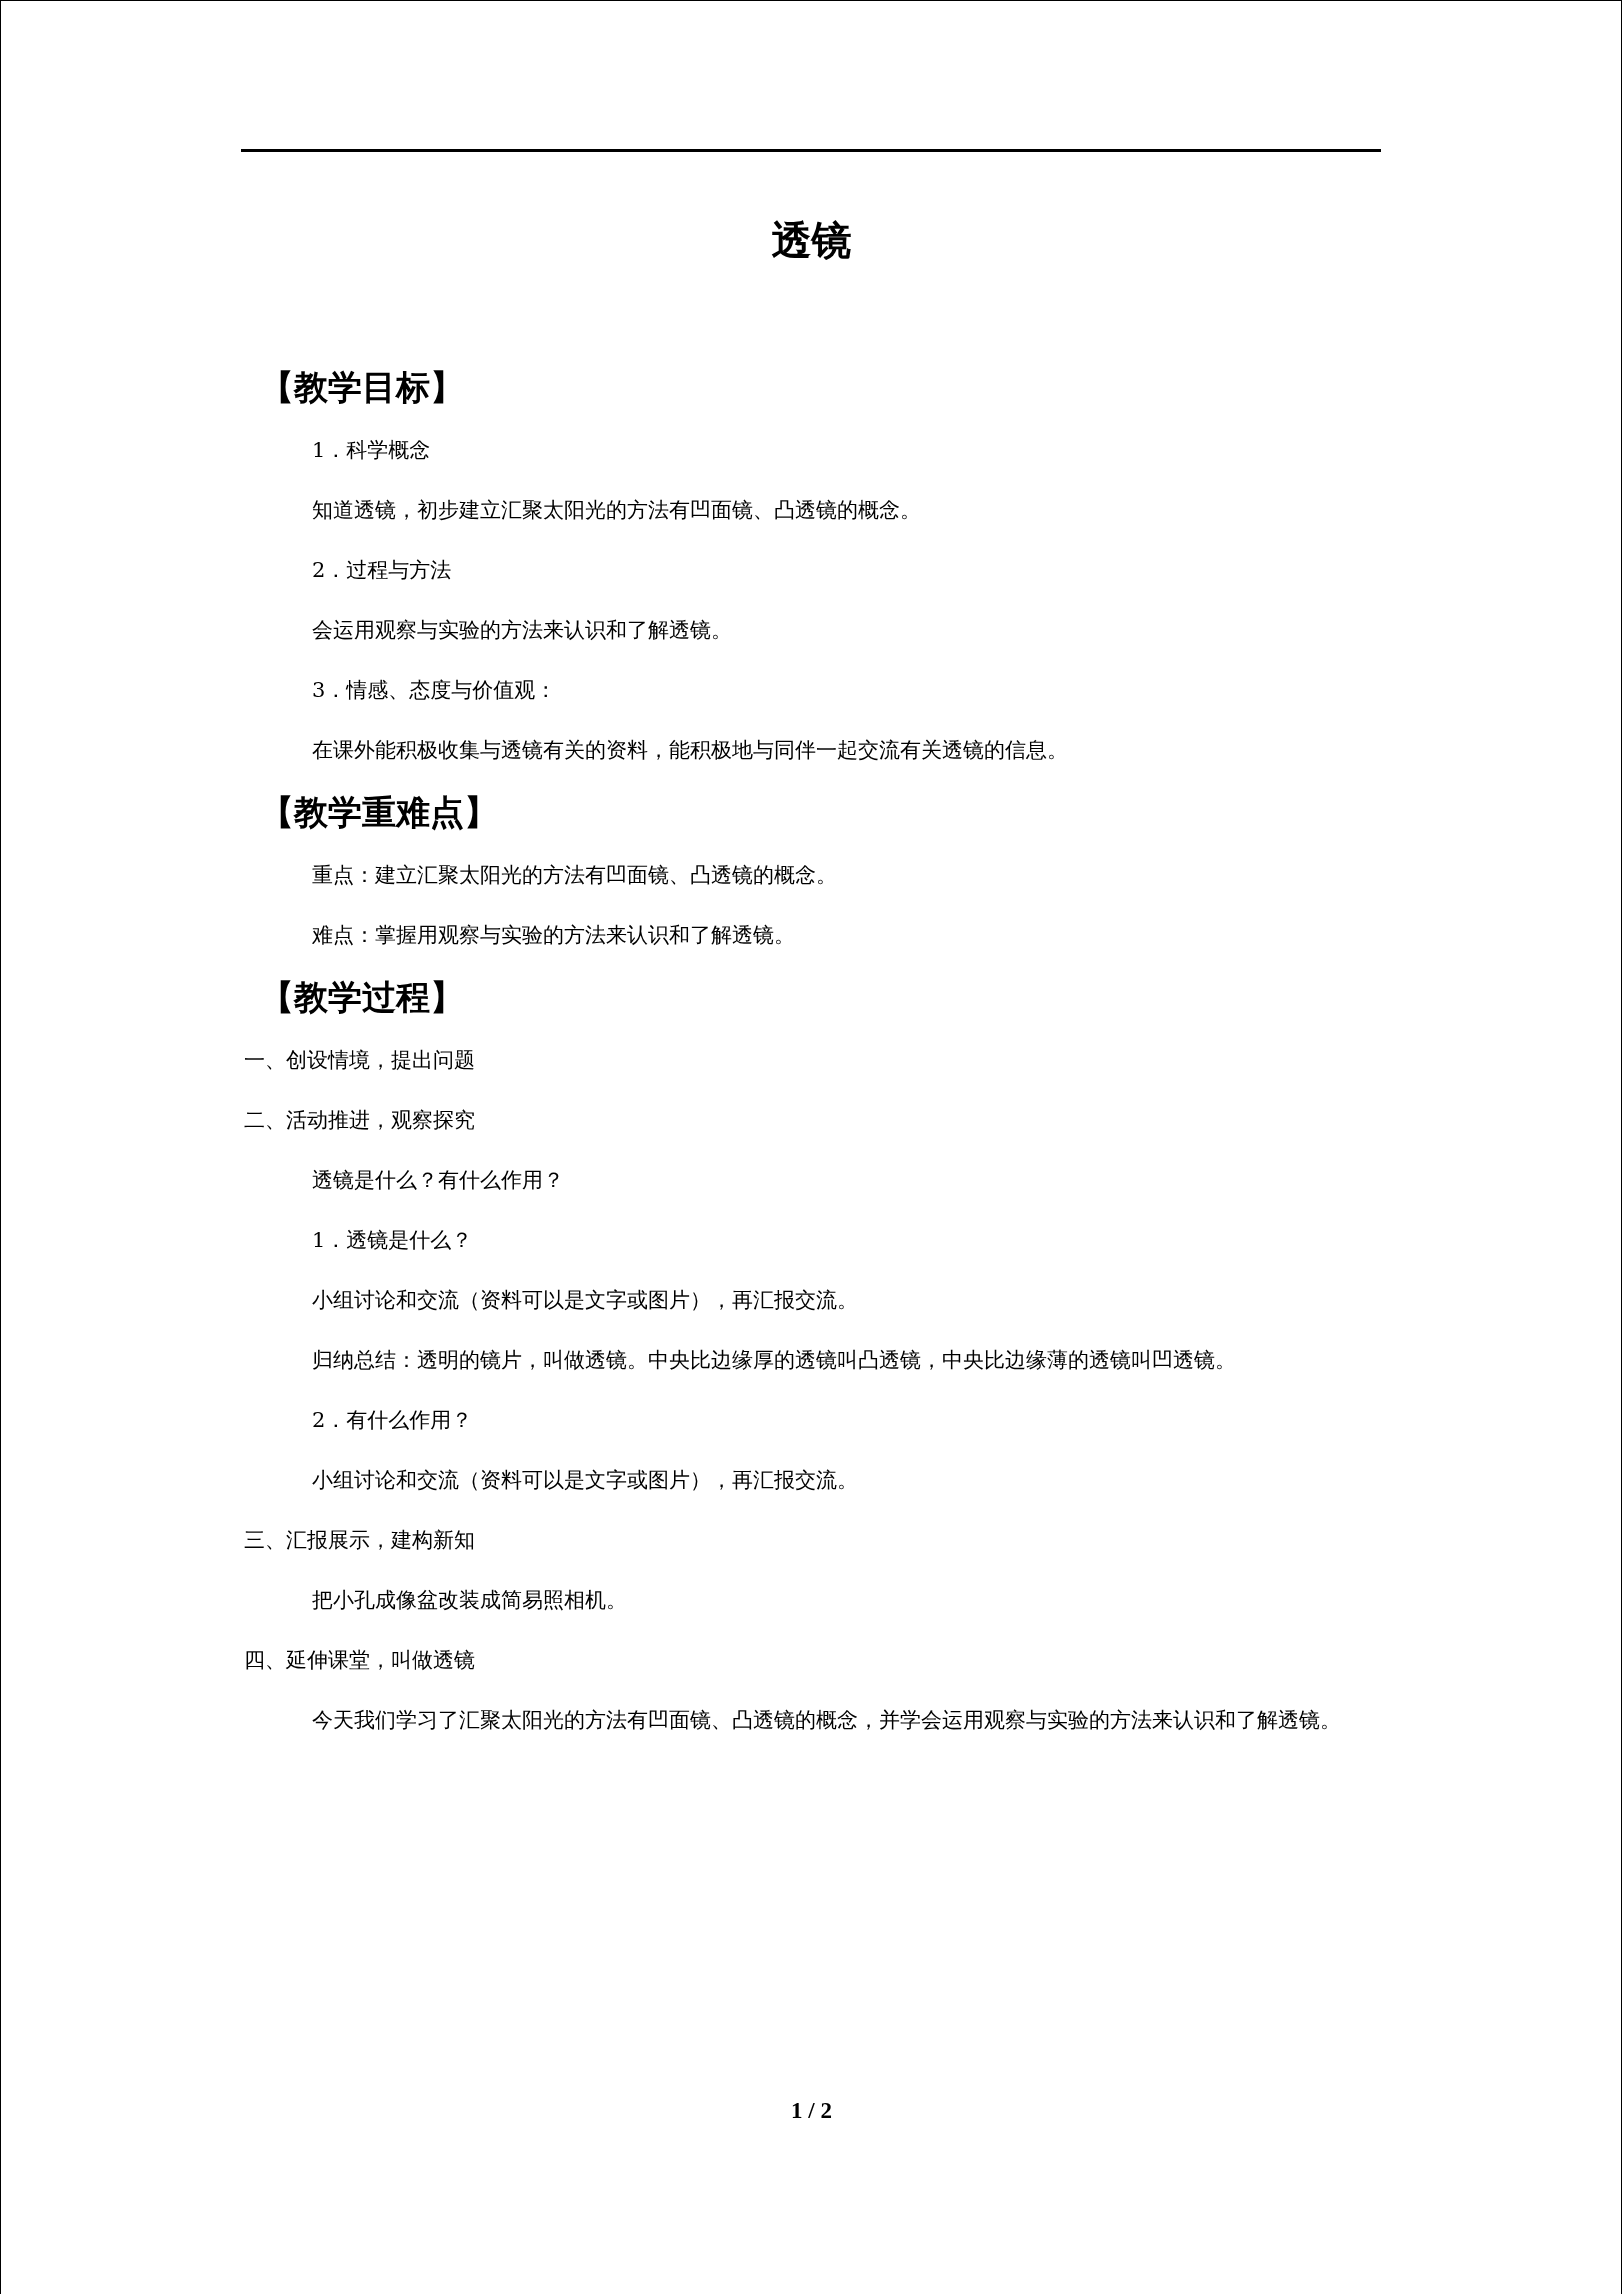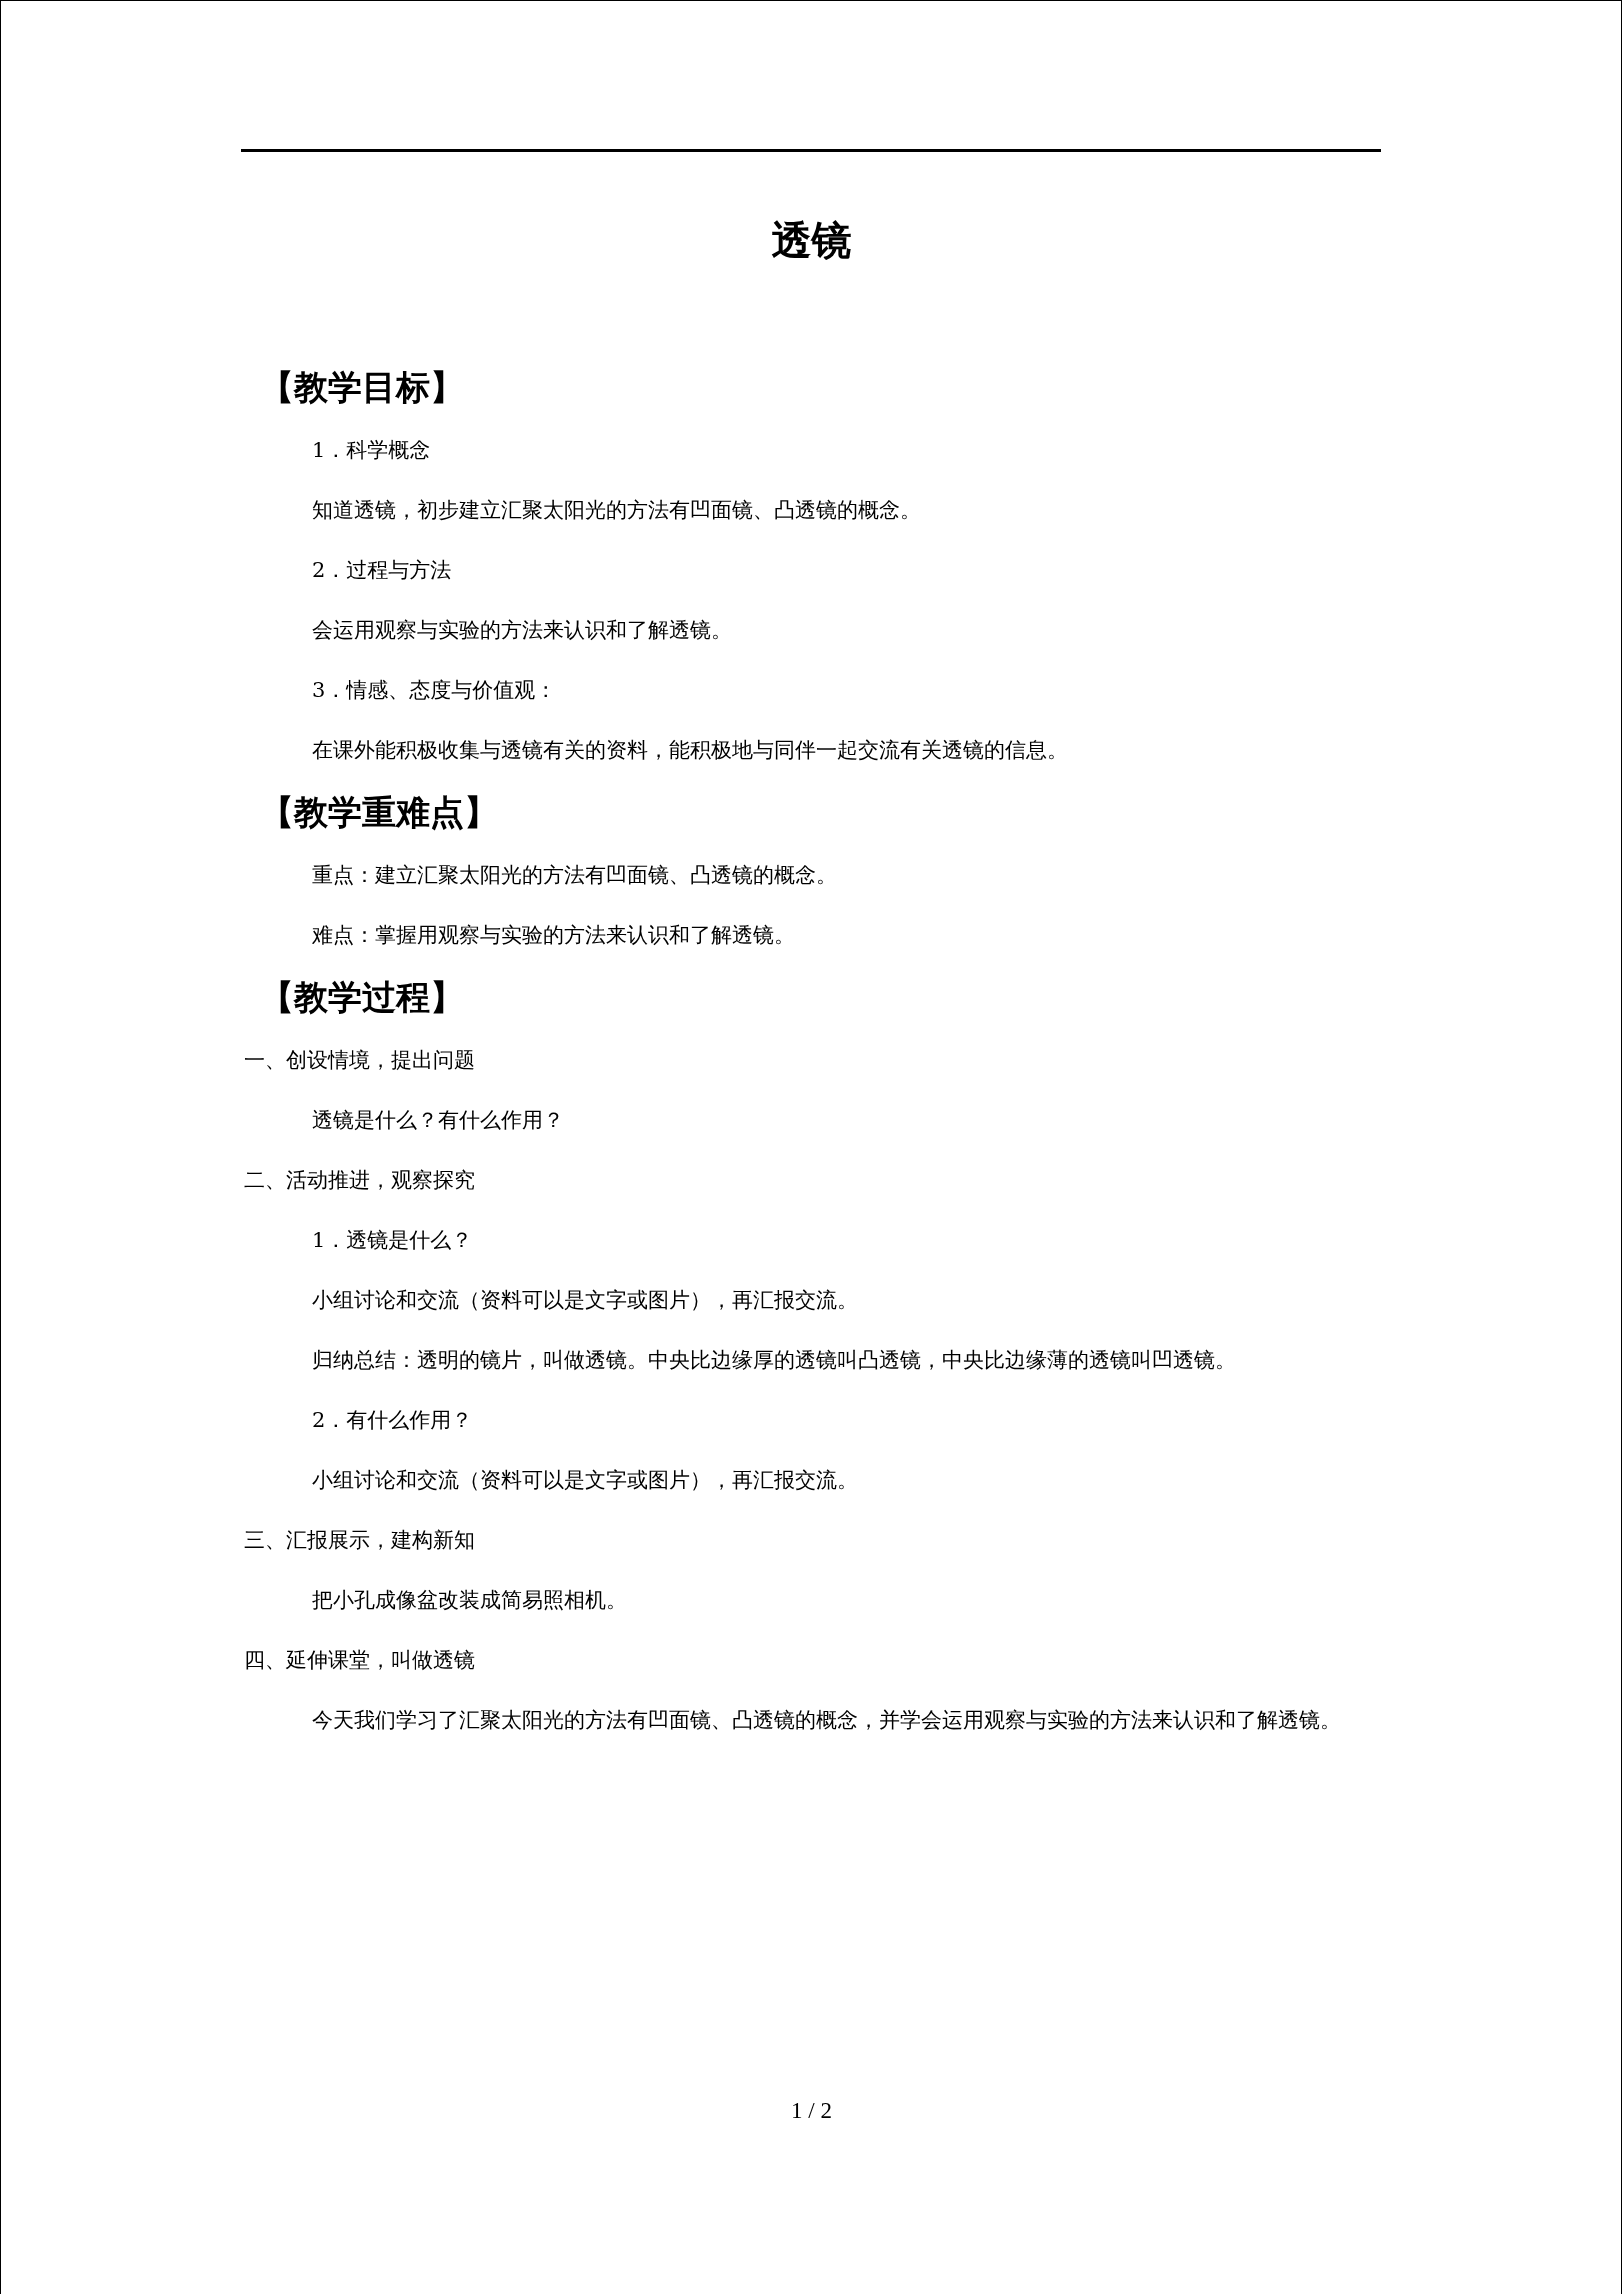--- a/index.html
+++ b/index.html
@@ -27,21 +27,21 @@
     font-weight: bold; font-size: 34px; line-height: 65px; margin-left: 16px;
   }
   .p {
     font-size: 21px; line-height: 60px; white-space: normal;
   }
   .indent { text-indent: 68px; }
   .sub { padding-left: 68px; }
   .page-num {
     position: absolute; left: 0; width: 100%; top: 2098px; text-align: center;
     font-family: "Liberation Serif", "DejaVu Serif", serif;
-    font-weight: normal; font-size: 23px;
+    font-weight: bold; font-size: 23px;
   }
 </style>
 </head>
 <body>
 
 <div class="frame"></div>
 <div class="header-rule"></div>
 
 <div class="title">透镜</div>
 
@@ -53,22 +53,22 @@
   <div class="p sub">会运用观察与实验的方法来认识和了解透镜。</div>
   <div class="p sub">3．情感、态度与价值观：</div>
   <div class="p indent">在课外能积极收集与透镜有关的资料，能积极地与同伴一起交流有关透镜的信息。</div>
 
   <div class="sec">【教学重难点】</div>
   <div class="p sub">重点：建立汇聚太阳光的方法有凹面镜、凸透镜的概念。</div>
   <div class="p sub">难点：掌握用观察与实验的方法来认识和了解透镜。</div>
 
   <div class="sec">【教学过程】</div>
   <div class="p">一、创设情境，提出问题</div>
+  <div class="p">二、活动推进，观察探究</div>
   <div class="p sub">透镜是什么？有什么作用？</div>
-  <div class="p">二、活动推进，观察探究</div>
   <div class="p sub">1．透镜是什么？</div>
   <div class="p sub">小组讨论和交流（资料可以是文字或图片），再汇报交流。</div>
   <div class="p indent">归纳总结：透明的镜片，叫做透镜。中央比边缘厚的透镜叫凸透镜，中央比边缘薄的透镜叫凹透镜。</div>
   <div class="p sub">2．有什么作用？</div>
   <div class="p sub">小组讨论和交流（资料可以是文字或图片），再汇报交流。</div>
   <div class="p">三、汇报展示，建构新知</div>
   <div class="p sub">把小孔成像盆改装成简易照相机。</div>
   <div class="p">四、延伸课堂，叫做透镜</div>
   <div class="p indent">今天我们学习了汇聚太阳光的方法有凹面镜、凸透镜的概念，并学会运用观察与实验的方法来认识和了解透镜。</div>
 </div>

